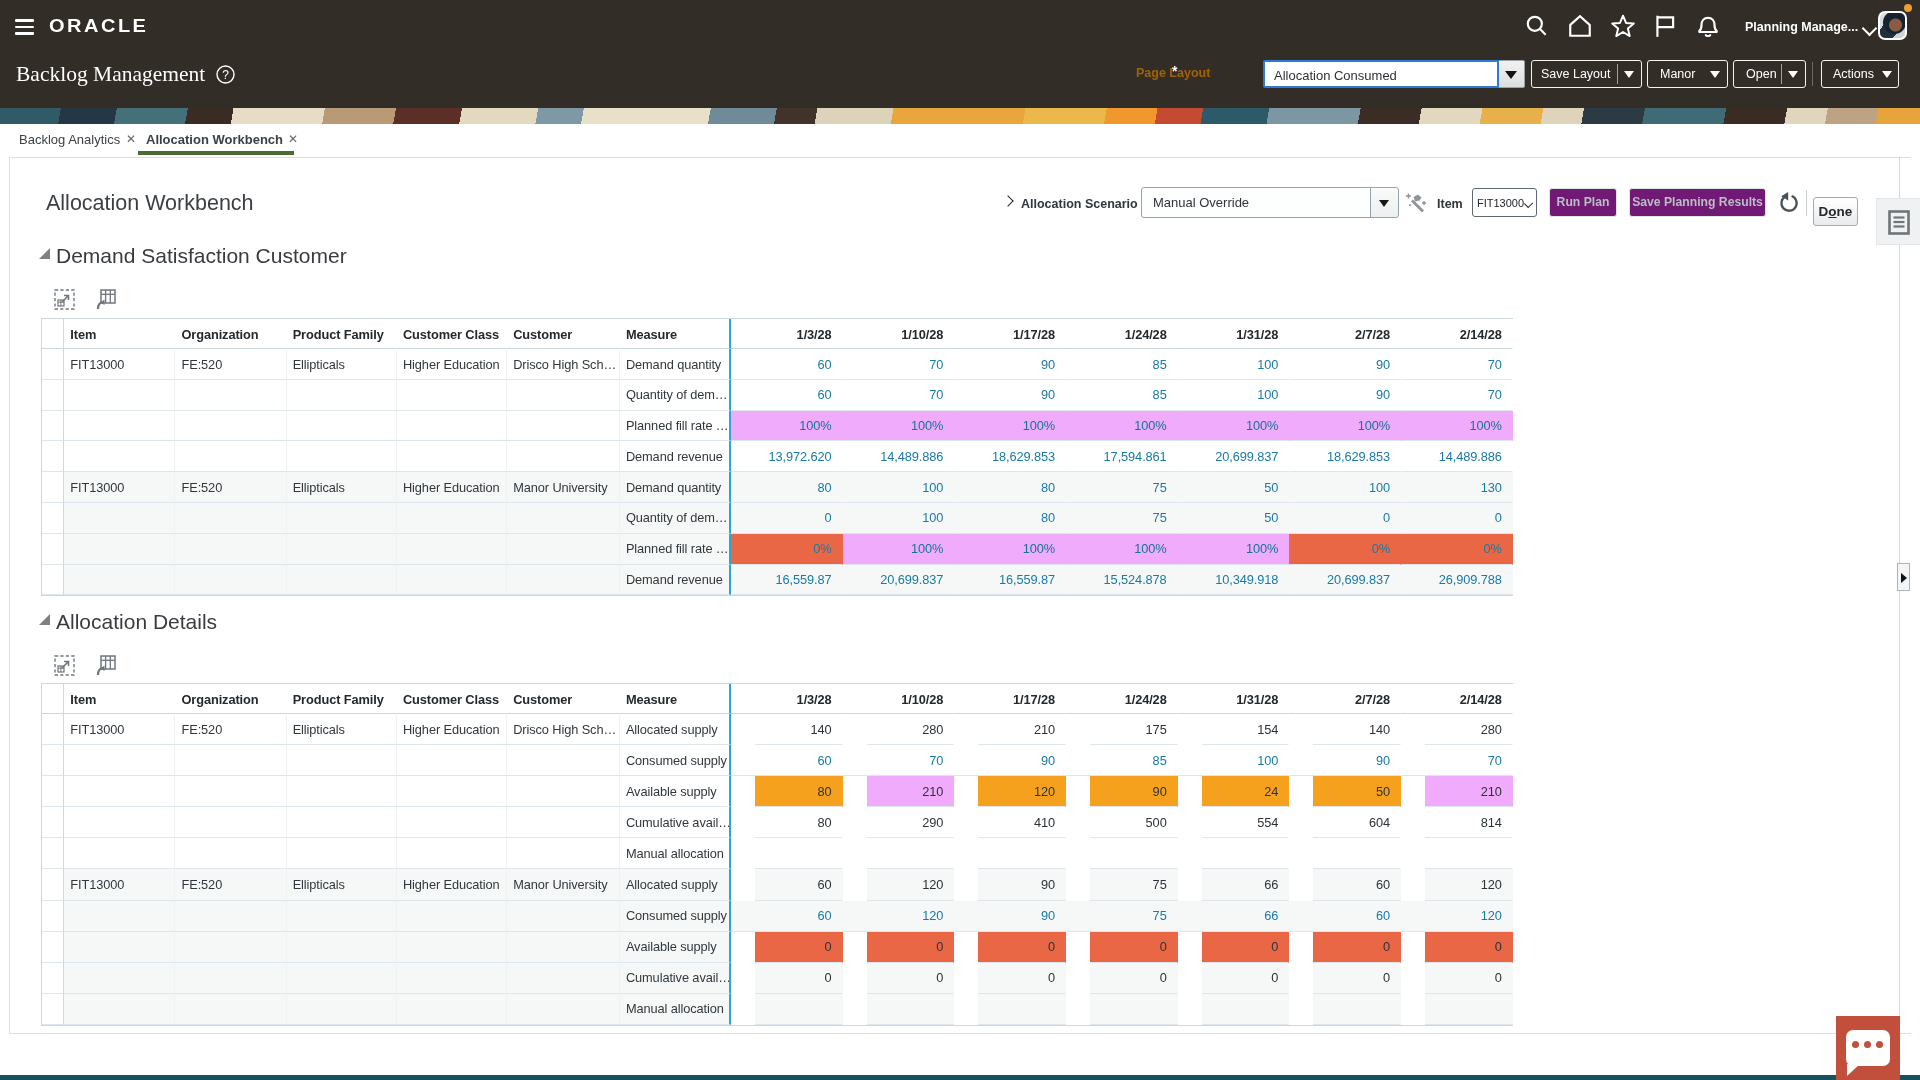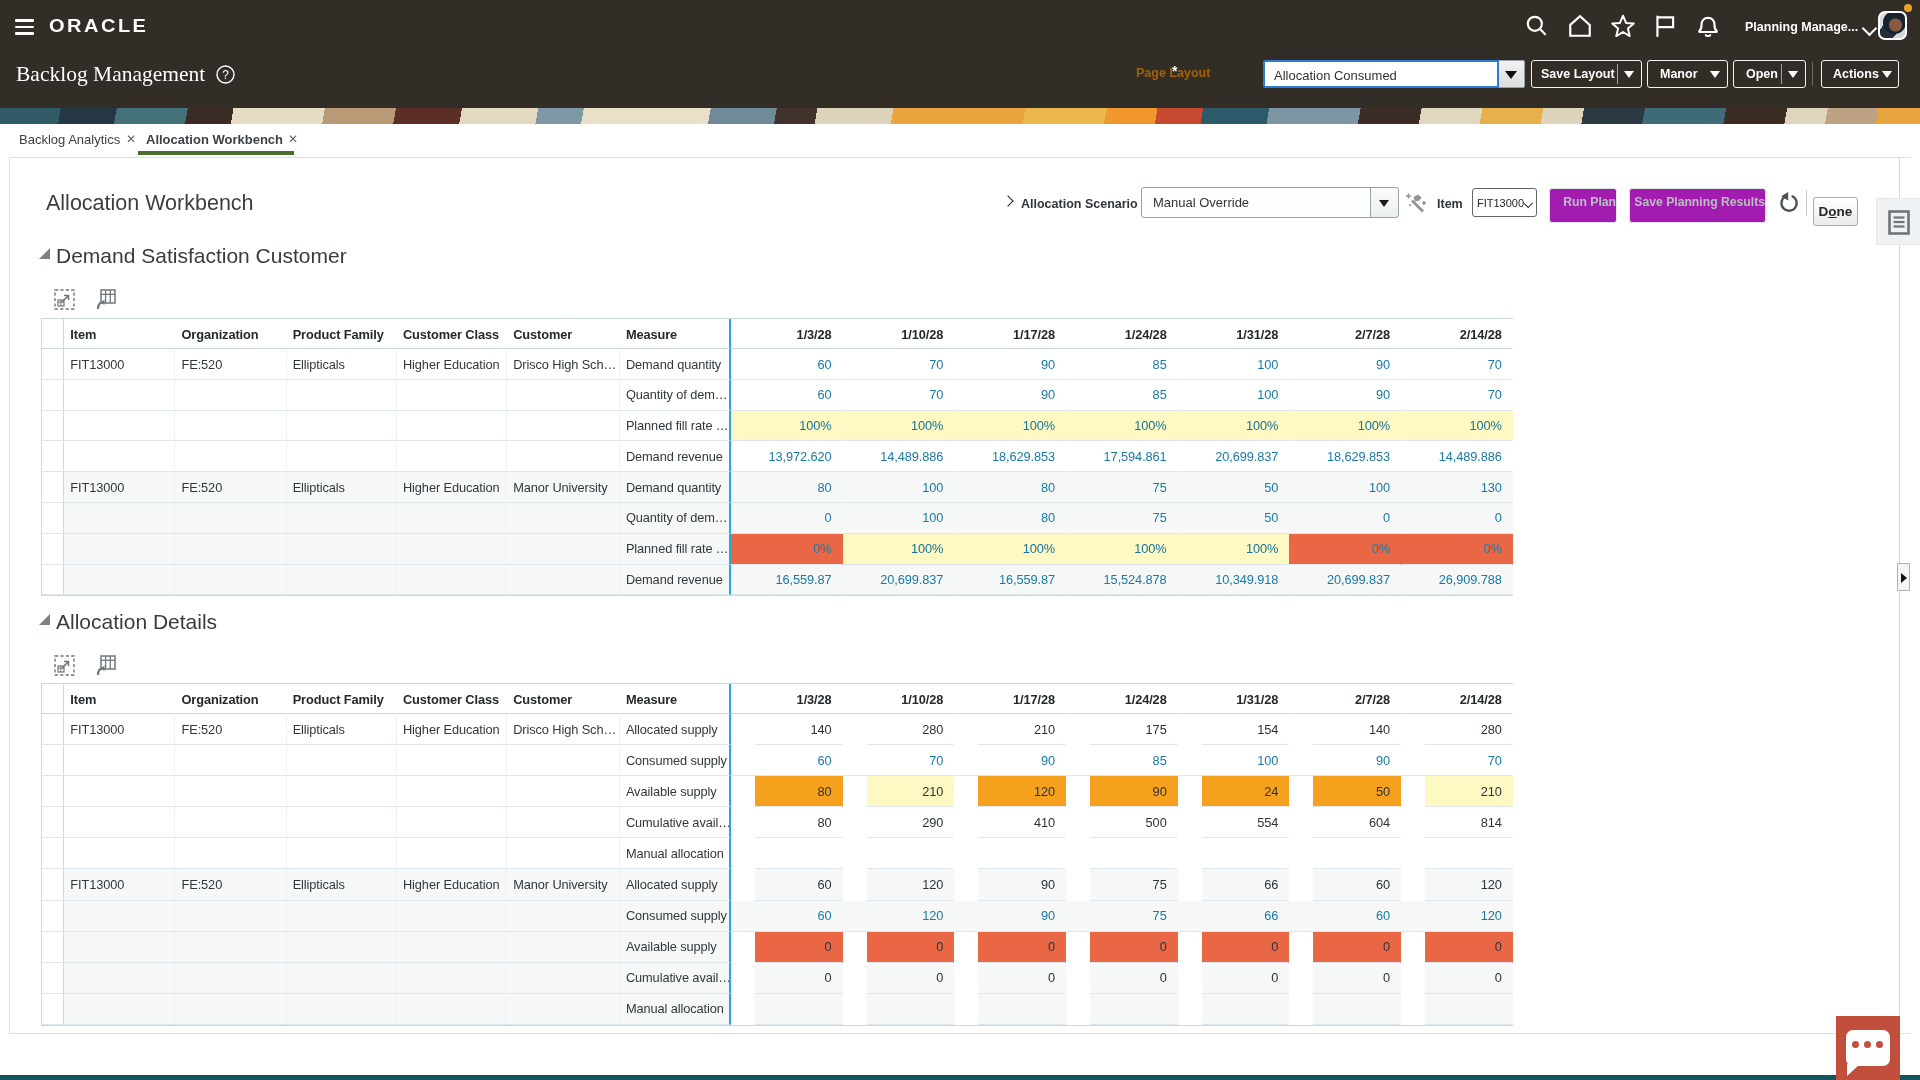--- a/index.html
+++ b/index.html
@@ -30,21 +30,21 @@
  linear-gradient(125deg,#d8dcde 0 28%,#22303c 28% 72%,#cfd4d7 72%);}
 #odot{left:1904px;top:4px;width:8px;height:8px;border-radius:50%;background:#e9a12d;}
 
 #plstar{left:1172px;top:63px;color:#fff;font-size:14px;font-weight:bold;}
 #pllab{left:1136px;top:66px;color:#a16207;font-size:12.5px;font-weight:bold;}
 #plbox{left:1263px;top:60px;width:236px;height:28px;background:#fff;border:2px solid #2e7bd6;border-radius:2px 0 0 2px;box-sizing:border-box;}
 #plbox span{position:absolute;left:9px;top:6px;font-size:13px;color:#2f3338;}
 #plbtn{left:1499px;top:60px;width:26px;height:28px;background:linear-gradient(#f2f2f2,#dcdddd);border:1px solid #9aa0a5;border-left:none;border-radius:0 2px 2px 0;box-sizing:border-box;}
 .dtri{width:0;height:0;border-left:6px solid transparent;border-right:6px solid transparent;border-top:8px solid #111;}
 #plbtn .dtri{position:absolute;left:6px;top:10px;}
-.hbtn{top:60px;height:28px;border:1.4px solid #f6f4f2;border-radius:3px;box-sizing:border-box;color:#fff;font-size:12.5px;font-weight:bold;}
+.hbtn{top:60px;height:28px;border:1.4px solid #f6f4f2;border-radius:3px;box-sizing:border-box;color:#fff;font-size:12.5px;font-weight:normal;}
 .hbtn .t{position:absolute;top:6px;white-space:nowrap;}
 .wtri{width:0;height:0;border-left:5.5px solid transparent;border-right:5.5px solid transparent;border-top:7px solid #fff;position:absolute;top:10px;}
 .vdiv{position:absolute;top:3px;bottom:3px;width:1px;background:#8fa5b5;}
 
 #tabs{left:0;top:124px;width:1920px;height:33px;background:#fff;}
 .tabt{top:132px;font-size:13px;color:#3c4146;}
 .tabx{top:132px;font-size:12px;color:#60666b;}
 #tabul{left:138px;top:151px;width:156px;height:4px;background:#4c6b2f;}
 
 #card{left:9px;top:157px;width:1902px;height:877px;border:1px solid #d9e0e5;border-right:none;box-sizing:border-box;background:#fff;}
@@ -56,36 +56,36 @@
 
 .blab{font-size:12.5px;font-weight:bold;color:#30363b;}
 #tchev{left:1004px;top:197px;width:7px;height:7px;border-right:1.8px solid #23272b;border-top:1.8px solid #23272b;transform:rotate(45deg);}
 #scombo{left:1141px;top:187px;width:230px;height:31px;background:#fdfefe;border:1px solid #95a3ab;border-radius:3px 0 0 3px;box-sizing:border-box;}
 #scombo span{position:absolute;left:11px;top:7px;font-size:13px;color:#2f3338;}
 #scbtn{left:1370px;top:187px;width:29px;height:31px;background:linear-gradient(#fafbfb,#eceff0);border:1px solid #95a3ab;border-radius:0 3px 3px 0;box-sizing:border-box;}
 #scbtn .dtri{position:absolute;left:8px;top:12px;border-left-width:5.5px;border-right-width:5.5px;border-top:7px solid #16181a;}
 #isel{left:1472px;top:188px;width:65px;height:29px;background:#fff;border:1px solid #5f686e;border-radius:3px;box-sizing:border-box;}
 #isel span{position:absolute;left:4px;top:8px;font-size:11px;color:#24282c;}
 #isel .ch{position:absolute;right:4px;top:11px;width:6px;height:6px;border-left:1.8px solid #16181a;border-bottom:1.8px solid #16181a;transform:rotate(-45deg) scaleY(0.85);}
-.dbtn{top:188px;height:35px;background:#a21caf;border:1px solid #e0e4e6;border-radius:3px;box-sizing:border-box;color:#b9bfc3;font-size:12.2px;font-weight:bold;text-align:right;white-space:nowrap;}
+.dbtn{top:188px;height:29px;background:#701a75;border:1px solid #e0e4e6;border-radius:3px;box-sizing:border-box;color:#b9bfc3;font-size:12.2px;font-weight:bold;text-align:center;white-space:nowrap;}
 #donebtn{left:1813px;top:188px;width:45px;height:29px;background:linear-gradient(#ffffff,#e9ebec);border:1px solid #a4abb0;border-radius:3px;box-sizing:border-box;color:#26292c;font-size:13.5px;font-weight:bold;text-align:center;margin-top:9px;}
 #tsep{left:1806px;top:190px;width:1px;height:26px;background:#c9cdd0;}
 
 .stri{width:0;height:0;border-bottom:11px solid #7b8186;border-left:11px solid transparent;}
 .stitle{font-size:21px;color:#383c40;}
 
 .grid{display:grid;position:absolute;background:#fff;}
 .c{box-sizing:border-box;border-right:1px solid #eef2f4;border-bottom:1px solid #dde6ec;font-size:12.8px;color:#31383d;padding:7.5px 6px 0 6px;overflow:hidden;white-space:nowrap;letter-spacing:-0.1px;}
 .c.hd{font-weight:bold;color:#24292d;border-bottom:1px solid #c9d6dd;border-right:1px solid rgba(0,0,0,0);}
 .c.gut{border-right:1px solid #ccd9e0 !important;padding:0;}
 .c.num{text-align:right;padding-right:10px;border-right:1px solid rgba(0,0,0,0);}
 .c.hnum{text-align:right;padding-right:10px;font-weight:bold;color:#24292d;border-right:1px solid rgba(0,0,0,0);border-bottom:1px solid #c9d6dd;}
 .c.meas{border-right:2px solid #2aa7d4;}
 .c.blue{color:#1a7aa4;}
-.c.grn{background:#fef9c3;border-right:1px solid rgba(0,0,0,0);color:#16719c;}
+.c.grn{background:#f0abfc;border-right:1px solid rgba(0,0,0,0);color:#16719c;}
 .c.red{background:#ea6746;border-right:1px solid rgba(0,0,0,0);}
 .c.org{background:#f5a11d;border-right:1px solid rgba(0,0,0,0);}
 .c.kblk{color:#2c3338;margin-left:24px;}
 .band{background:#f6f8f8;}
 
 #chatbtn{left:1836px;top:1016px;width:64px;height:64px;background:#c14f3b;z-index:5;}
 #chatbtn .bub{position:absolute;left:10px;top:14px;width:44px;height:36px;background:#fff;border-radius:7px;}
 #chatbtn .dot{position:absolute;top:25px;width:7px;height:7px;border-radius:50%;background:#c14f3b;}
 #chatbtn .tail{position:absolute;left:11px;top:48px;width:0;height:0;border-top:12px solid #fff;border-right:13px solid transparent;}
 #fbar{left:0;top:1075px;width:1920px;height:5px;background:#14525e;}

